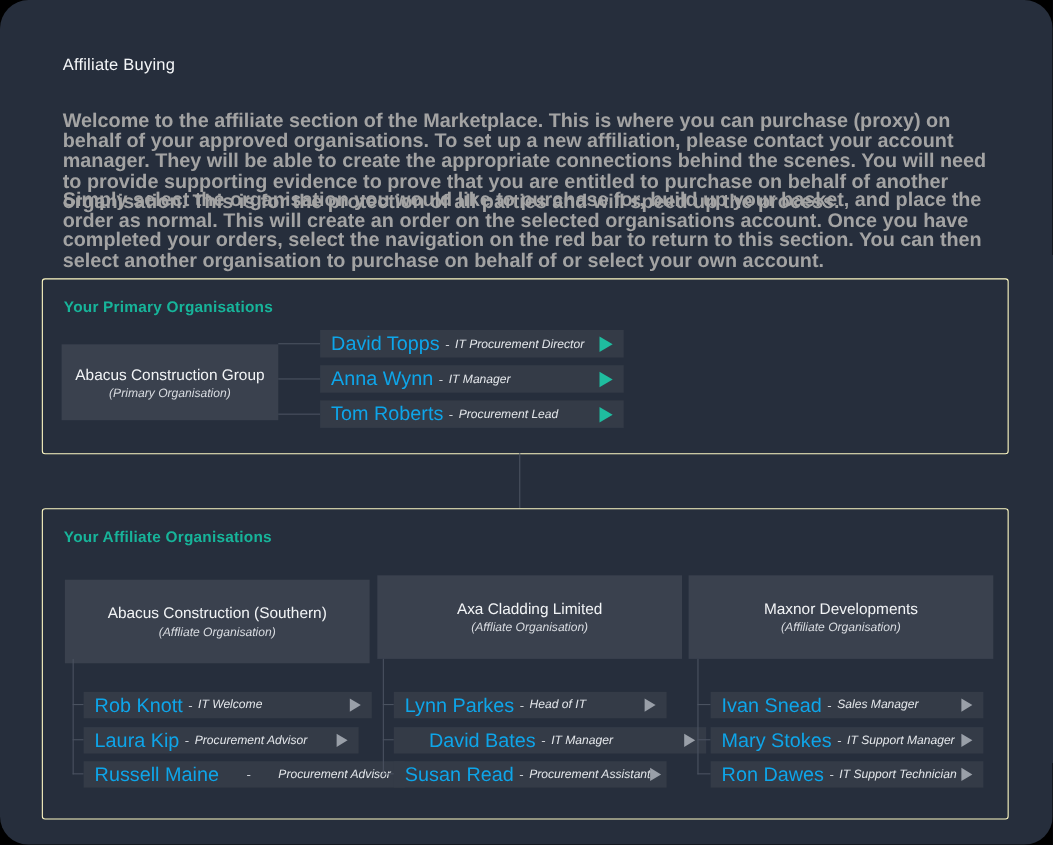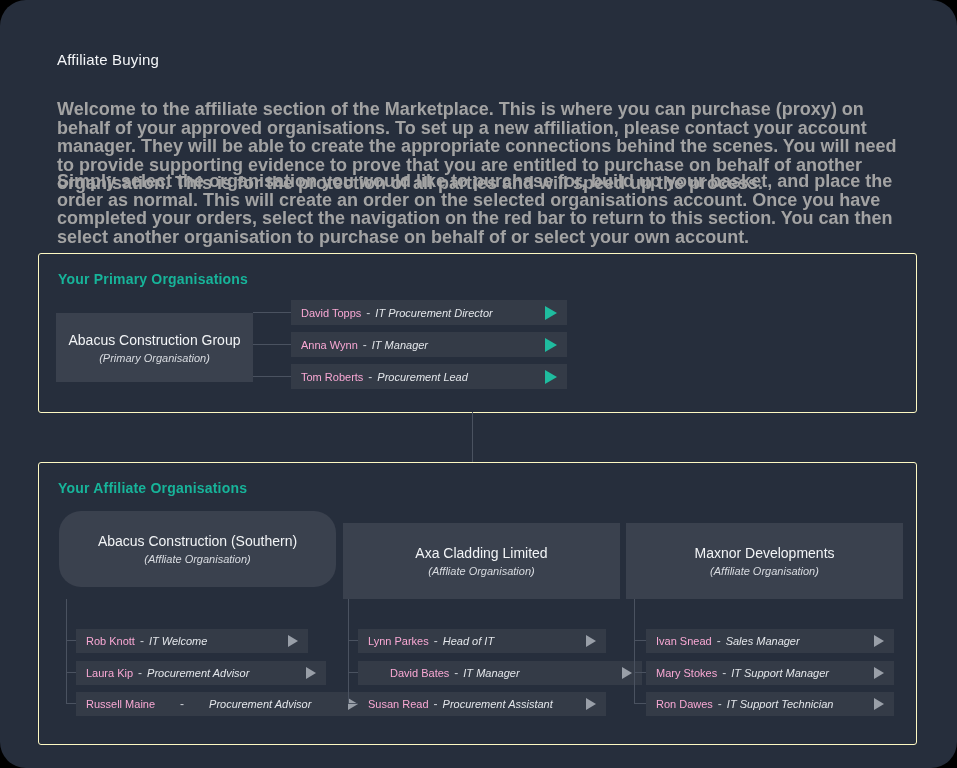--- a/index.html
+++ b/index.html
@@ -37,21 +37,21 @@
     text-align:center; gap:4px; box-sizing:border-box; padding:16px 8px;
   }
   .org-name     { font-size:14px; color:#f2f4f6; }
   .org-subtitle { font-size:11px; font-style:italic; color:#d8dbe0; }
 
   .person-row {
     position:absolute; background:#343b47;
     display:flex; align-items:center;
     padding:0 10px; box-sizing:border-box; cursor:pointer;
   }
-  .person-name { font-size:11px; color:#f9a8d4; white-space:nowrap; }
+  .person-name { font-size:18px; color:#0ea5e9; white-space:nowrap; }
   .person-sep  { font-size:12px; color:#ccd0d6; margin:0 5px; }
   .person-role { font-size:11px; font-style:italic; color:#e3e6ea; white-space:nowrap; }
 
   .arrow {
     margin-left:auto; width:0; height:0;
     border-top:7px solid transparent; border-bottom:7px solid transparent;
     border-left:12px solid #1fbc9f;
   }
   .arrow.gray {
     border-top-width:6px; border-bottom-width:6px;
@@ -99,30 +99,30 @@
       <span class="person-role">Procurement Lead</span>
       <span class="arrow"></span>
     </div>
   </div>
 
   <div class="connector" style="left:472px; top:412px; width:1px; height:50px;"></div>
 
   <div class="panel panel-affiliate">
     <div class="panel-heading">Your Affiliate Organisations</div>
 
-    <div class="org-card" style="left:20px; top:48px; width:277px; height:76px;border-radius:22px;">
+    <div class="org-card" style="left:20px; top:64px; width:277px; height:76px;">
       <div class="org-name">Abacus Construction (Southern)</div>
       <div class="org-subtitle">(Affliate Organisation)</div>
     </div>
     <div class="connector" style="left:27px; top:136px; width:1px; height:105px;"></div>
     <div class="connector" style="left:27px; top:177px; width:10px; height:1px;"></div>
     <div class="connector" style="left:27px; top:209px; width:10px; height:1px;"></div>
     <div class="connector" style="left:27px; top:240px; width:10px; height:1px;"></div>
 
-    <div class="person-row" style="left:37px; top:166px; width:232px; height:24px;">
+    <div class="person-row" style="left:37px; top:166px; width:262px; height:24px;">
       <span class="person-name">Rob Knott</span>
       <span class="person-sep">-</span>
       <span class="person-role">IT Welcome</span>
       <span class="arrow gray"></span>
     </div>
     <div class="person-row" style="left:37px; top:198px; width:250px; height:24px;">
       <span class="person-name">Laura Kip</span>
       <span class="person-sep">-</span>
       <span class="person-role">Procurement Advisor</span>
       <span class="arrow gray"></span>

